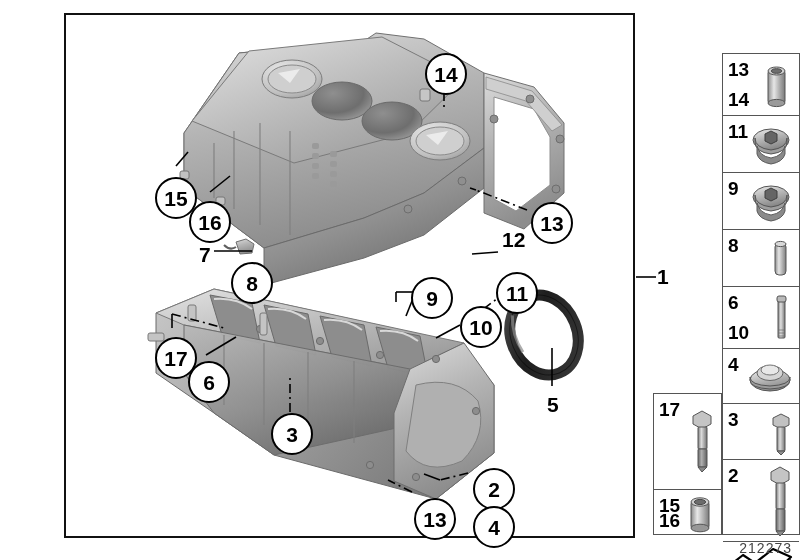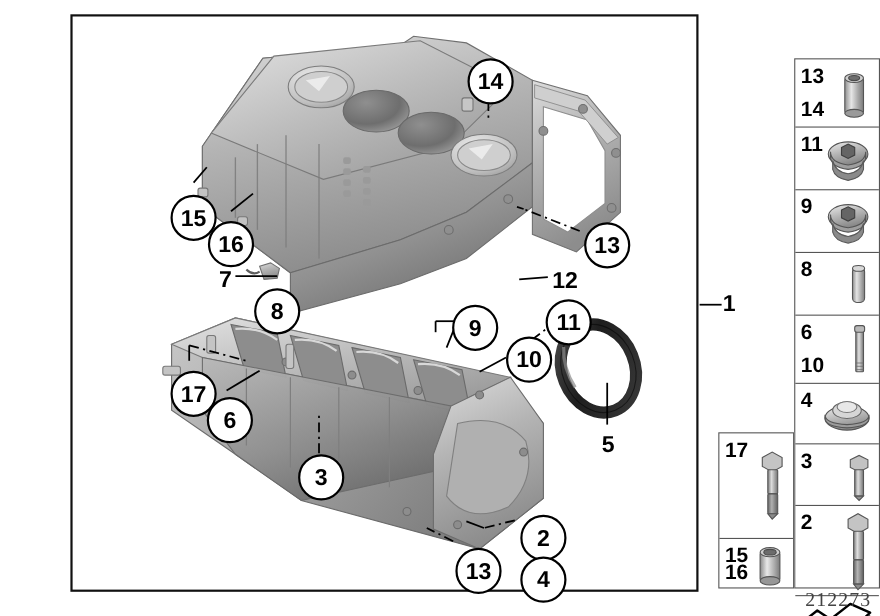--- a/index.html
+++ b/index.html
@@ -28,22 +28,22 @@
   .lcell{position:relative;border-bottom:1.5px solid #555;box-sizing:border-box;
          display:block;}
   .lcell:last-child{border-bottom:none;}
   .lnum{position:absolute;left:5px;font-size:19px;font-weight:bold;
         line-height:1;font-family:"Liberation Sans", sans-serif;}
   .lnum.t{top:6px;}
   .lnum.b{bottom:6px;}
   .lart{position:absolute;right:6px;top:50%;transform:translateY(-50%);}
 
   
-  .partno{position:absolute;right:8px;bottom:4px;font-size:18px;
-          letter-spacing:1px;color:#444;font-family:Liberation Serif, serif;}
+  .partno{position:absolute;right:8px;bottom:4px;font-size:14px;
+          letter-spacing:1px;color:#444;font-family:Liberation Sans, sans-serif;}
 
   
   .art{position:absolute;}
 </style>
 </head>
 <body>
 
 <div class="stage">
 
   <div class="main-frame"></div>
@@ -250,21 +250,21 @@
   <div class="bubble" style="left:425px;top:53px;">
       <span>14</span>
     </div>
   <div class="bubble" style="left:531px;top:202px;">
       <span>13</span>
     </div>
   <div class="plain-num" style="left:199px;top:244px;"><span>7</span></div>
   <div class="bubble" style="left:231px;top:262px;">
       <span>8</span>
     </div>
-  <div class="plain-num" style="left:502px;top:245px;"><span>12</span></div>
+  <div class="plain-num" style="left:502px;top:229px;"><span>12</span></div>
   <div class="bubble" style="left:496px;top:272px;">
       <span>11</span>
     </div>
   <div class="bubble" style="left:411px;top:277px;">
       <span>9</span>
     </div>
   <div class="bubble" style="left:460px;top:306px;">
       <span>10</span>
     </div>
   <div class="bubble" style="left:155px;top:337px;">

